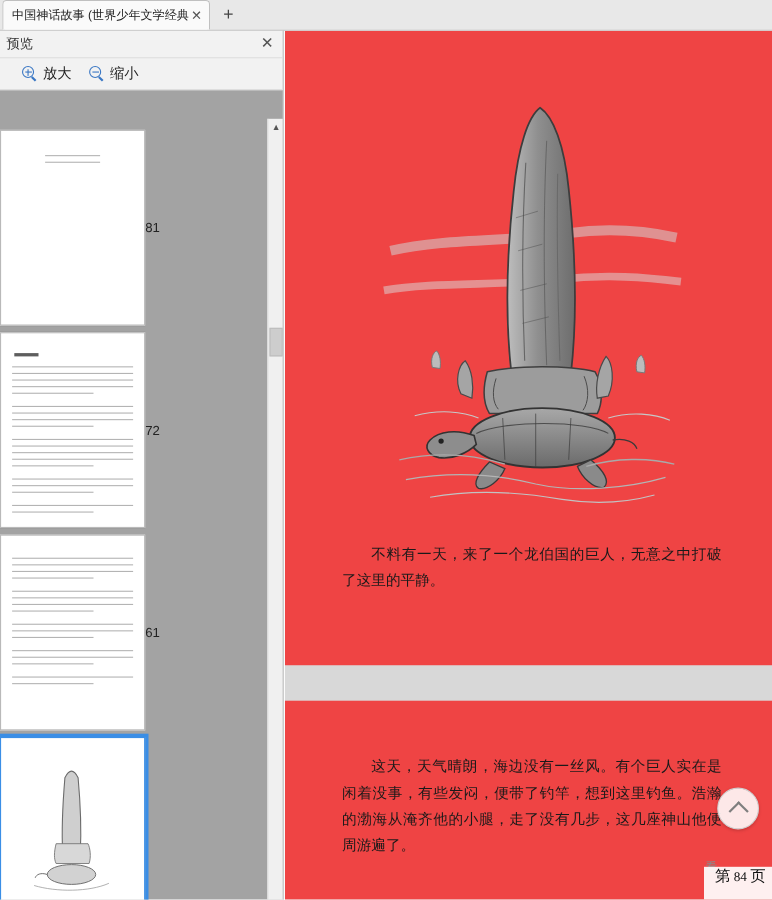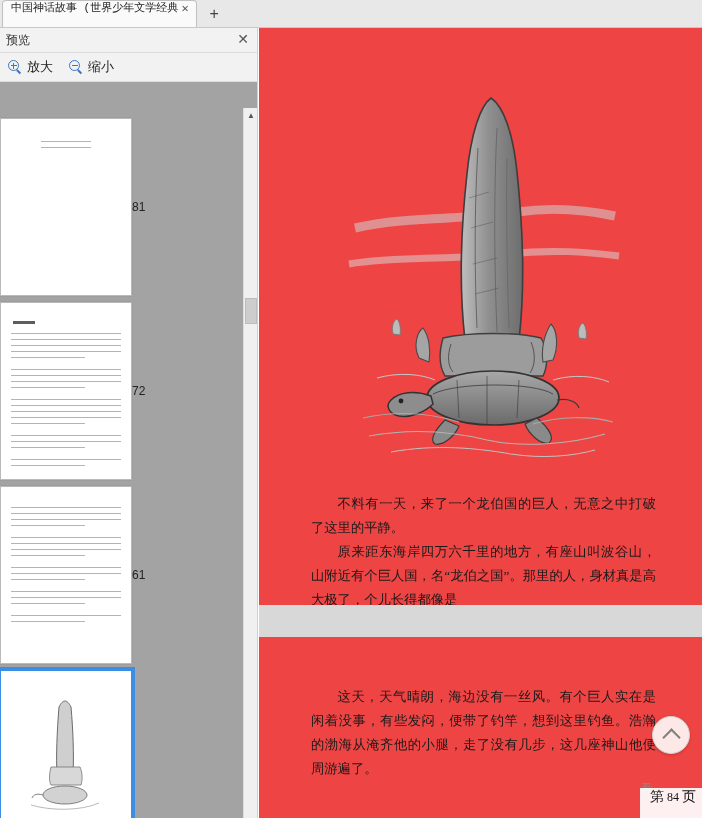--- a/index.html
+++ b/index.html
@@ -20,24 +20,23 @@
     display: flex; align-items: flex-end;
   }
   .tab {
     height: 27px;
     min-width: 180px; max-width: 200px;
     background: #fafafa;
     border: 1px solid #c0c0c0;
     border-bottom: none;
     border-top-left-radius: 4px;
     border-top-right-radius: 4px;
-    display: flex; 
+    display: flex; align-items: center;
     padding: 0 4px 0 8px;
     margin-left: 2px;
-    font-family: Liberation Mono, monospace;
   }
   .tab-title {
     font-size: 11px; color: #222;
     white-space: nowrap; overflow: hidden;
     flex: 1 1 auto;
     line-height: 14px;
   }
   .tab-close {
     font-size: 12px; color: #555; width: 14px; height: 14px;
     display: flex; align-items: center; justify-content: center;
@@ -66,21 +65,21 @@
     position: absolute; right: 7px; top: 4px;
     width: 14px; height: 14px; font-size: 14px; color: #555;
     display: flex; align-items: center; justify-content: center;
     cursor: pointer;
   }
   .preview-toolbar {
     height: 30px;
     border-top: 1px solid #dcdcdc;
     border-bottom: 1px solid #dcdcdc;
     display: flex; align-items: center;
-    padding-left: 8px;
+    padding-left: 20px;
     background: #f2f2f2;
   }
   .zoom-btn {
     display: flex; align-items: center;
     margin-right: 16px;
     font-size: 13px; color: #222;
     cursor: pointer;
   }
   .mag {
     position: relative; width: 14px; height: 14px; margin-right: 5px;
@@ -402,21 +401,20 @@
           <path d="M30 290 C52 284 74 286 88 292" stroke="#c7c7c7" stroke-width="1" fill="none"></path>
           <path d="M206 292 C226 286 248 288 262 294" stroke="#c7c7c7" stroke-width="1" fill="none"></path>
 
           <path d="M46 246 C44 238 47 232 50 231 C53 234 54 241 53 247 Z" fill="#bcbcbc" stroke="#777" stroke-width="0.9"></path>
           <path d="M232 250 C230 242 233 236 236 235 C239 238 240 245 239 251 Z" fill="#bcbcbc" stroke="#777" stroke-width="0.9"></path>
         </svg>
       </div>
 
       <div class="text-block-a">
         <p class="para"><span class="indent"></span><span>不料有一天，来了一个龙伯国的巨人，无意之中打破了这里的平静。</span></p>
-        <p class="para"><span class="indent"></span><span>原来距东海岸四万六千里的地方，有座山叫波谷山，山附近有个巨人国，名“龙伯之国”。那里的人，身材真是高大极了，个儿长得都像是</span></p>
       </div>
     </div>
 
     <div class="page-gap"></div>
 
     <div class="doc-page page-b">
       <div class="text-block-b">
         <p class="para"><span class="indent"></span><span>这天，天气晴朗，海边没有一丝风。有个巨人实在是闲着没事，有些发闷，便带了钓竿，想到这里钓鱼。浩瀚的渤海从淹齐他的小腿，走了没有几步，这几座神山他便周游遍了。</span></p>
 
       </div>

